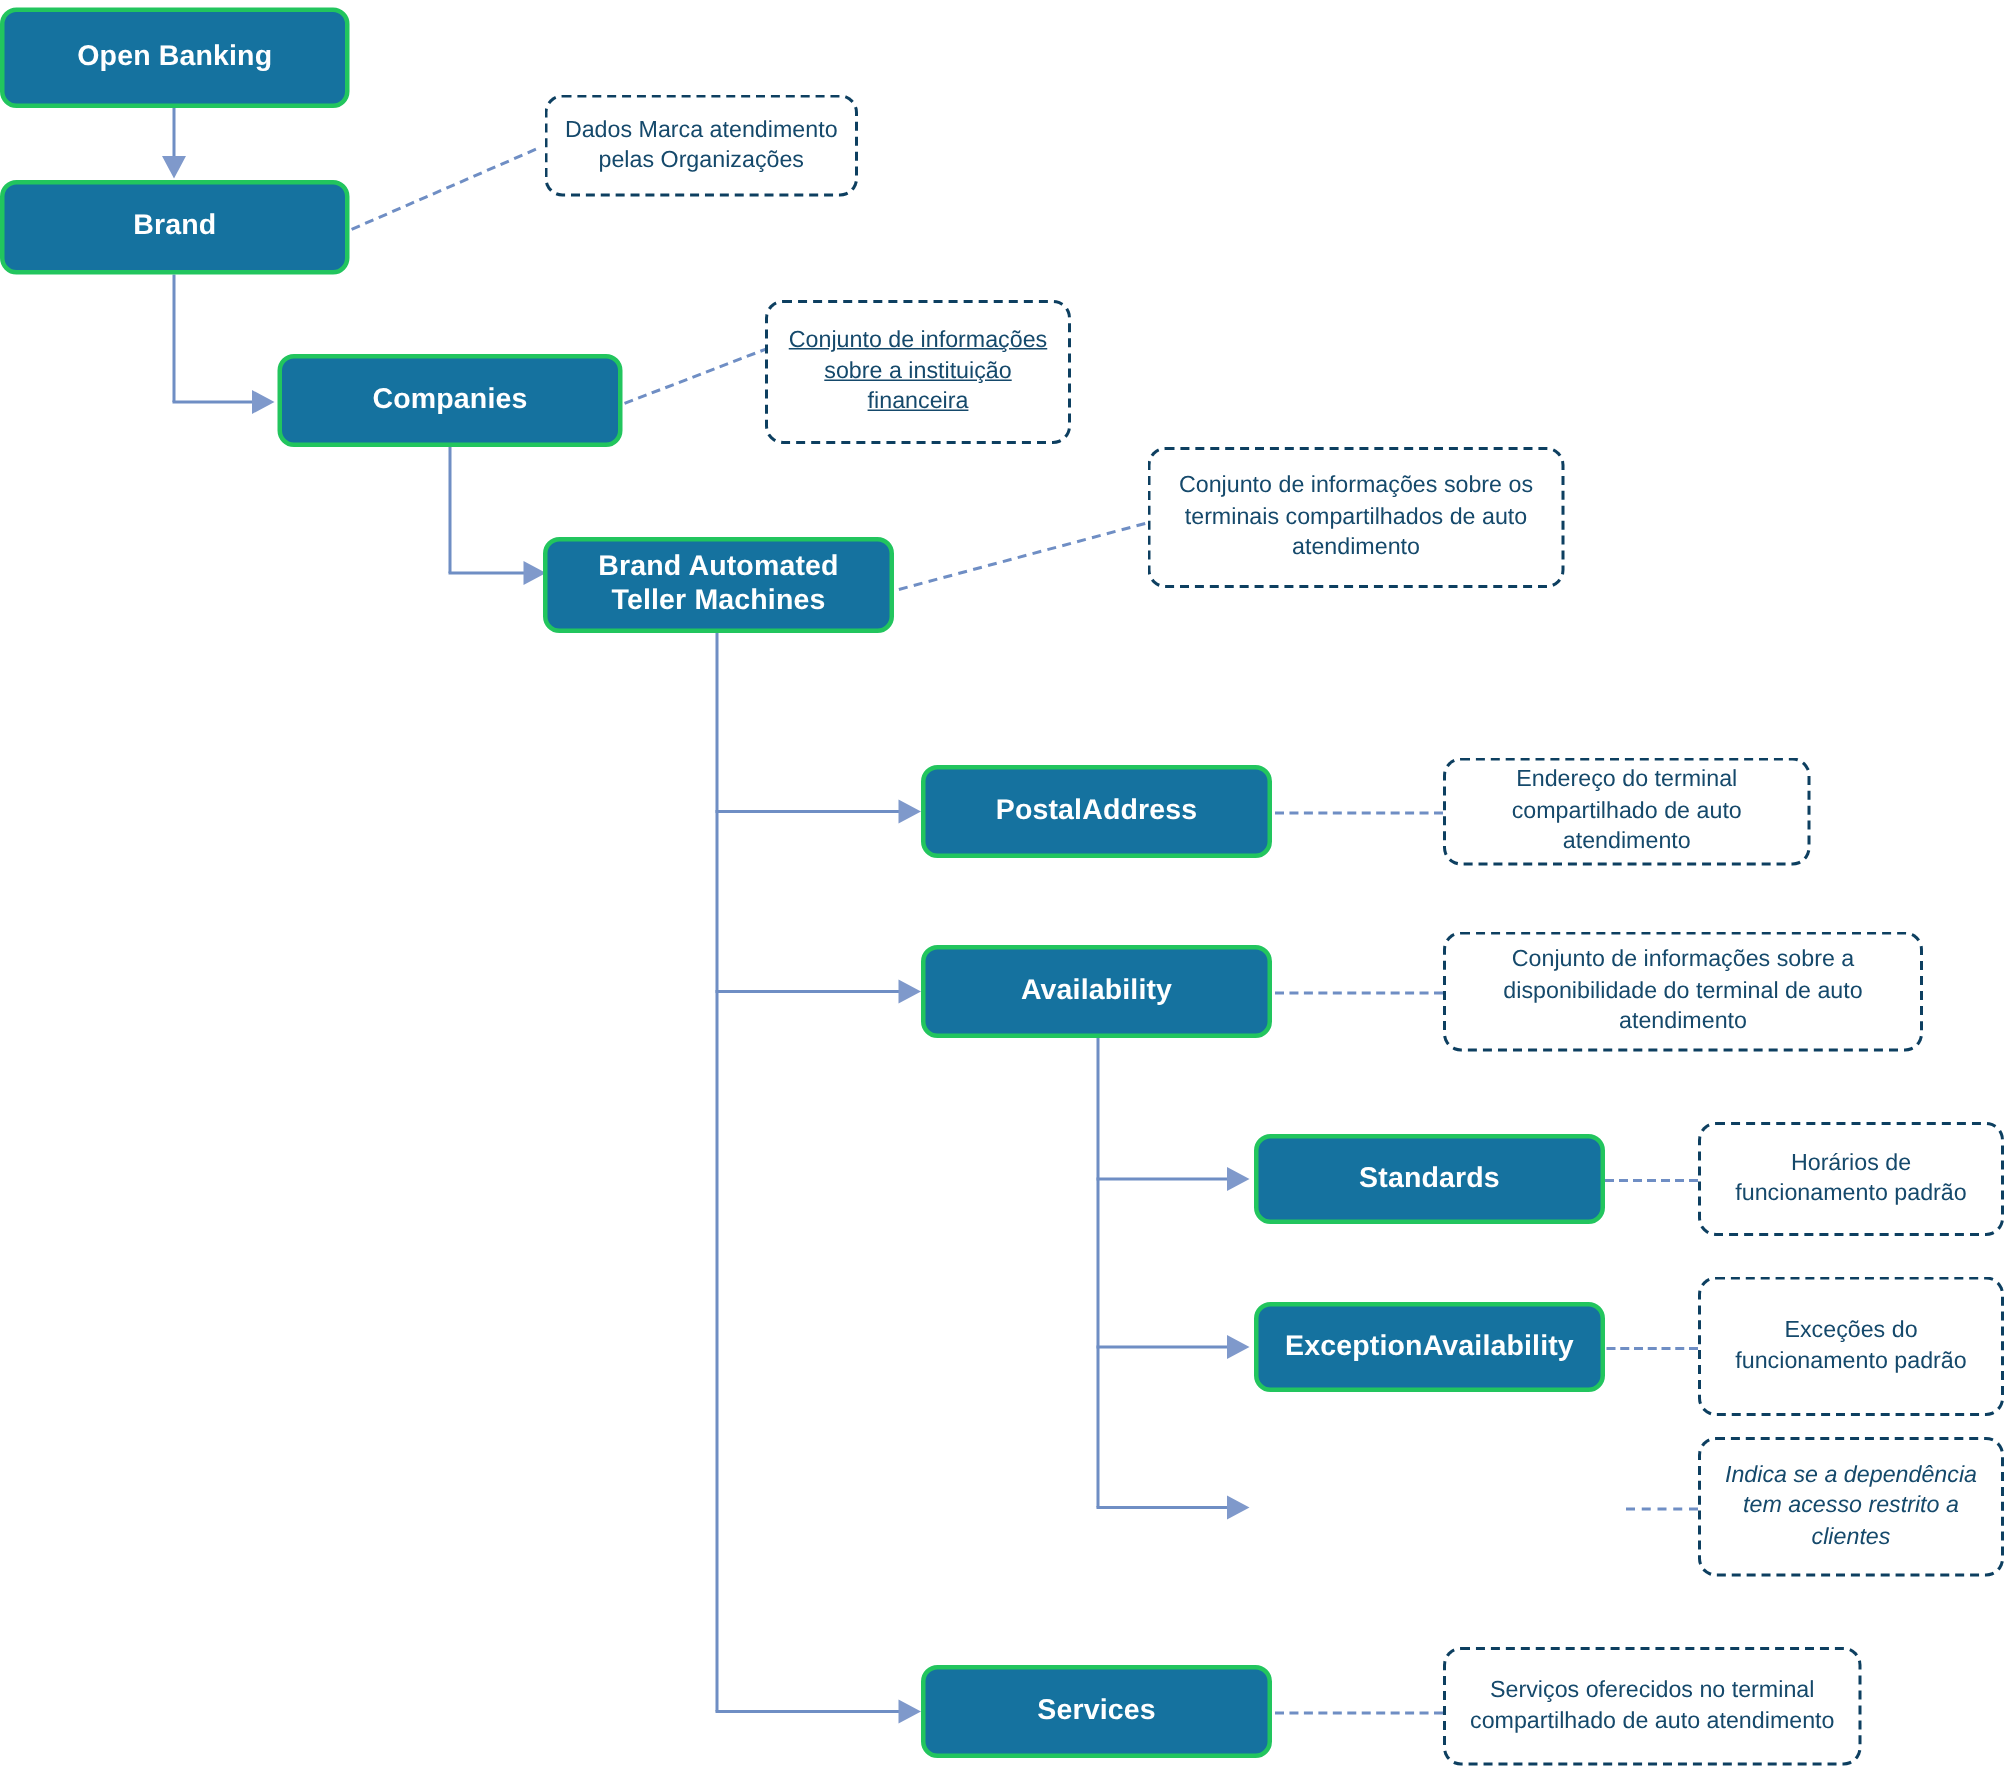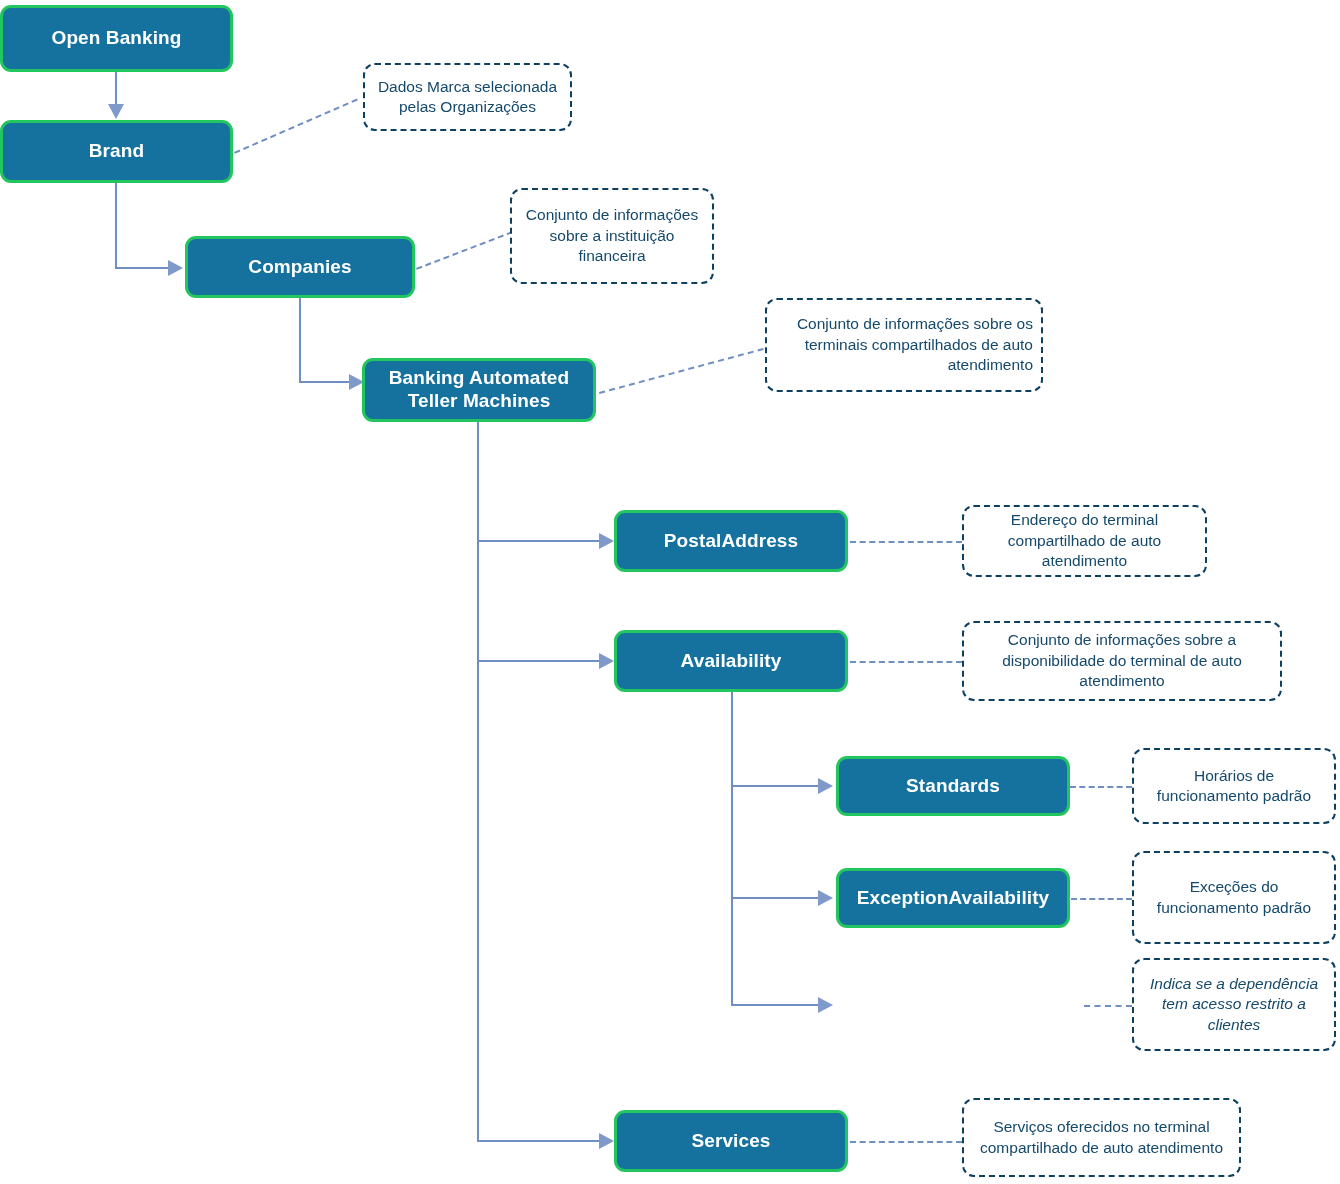--- a/index.html
+++ b/index.html
@@ -150,21 +150,21 @@
 
   <div class="node" style="left:0px; top:120px; width:233px; height:63px;">
     <span>Brand</span>
   </div>
 
   <div class="node" style="left:185px; top:236px; width:230px; height:62px;">
     <span>Companies</span>
   </div>
 
   <div class="node" style="left:362px; top:358px; width:234px; height:64px; flex-direction:column;">
-    <span>Banking Automated</span>
+    <span>Brand Automated</span>
     <span>Teller Machines</span>
   </div>
 
   <div class="node" style="left:614px; top:510px; width:234px; height:62px;">
     <span>PostalAddress</span>
   </div>
 
   <div class="node" style="left:614px; top:630px; width:234px; height:62px;">
     <span>Availability</span>
   </div>
@@ -176,28 +176,28 @@
   <div class="node small-pad" style="left:836px; top:868px; width:234px; height:60px;">
     <span>ExceptionAvailability</span>
   </div>
 
 
   <div class="node" style="left:614px; top:1110px; width:234px; height:62px;">
     <span>Services</span>
   </div>
 
   <div class="note" style="left:363px; top:63px; width:209px; height:68px;">
-    <span>Dados Marca selecionada pelas Organizações</span>
-  </div>
-
-  <div class="note" style="left:510px; top:188px; width:204px; height:96px;">
+    <span>Dados Marca atendimento pelas Organizações</span>
+  </div>
+
+  <div class="note" style="left:510px; top:200px; width:204px; height:96px;text-decoration:underline;">
     <span>Conjunto de informações sobre a instituição financeira</span>
   </div>
 
-  <div class="note" style="left:765px; top:298px; width:278px; height:94px;text-align:right;">
+  <div class="note" style="left:765px; top:298px; width:278px; height:94px;">
     <span>Conjunto de informações sobre os terminais compartilhados de auto atendimento</span>
   </div>
 
   <div class="note" style="left:962px; top:505px; width:245px; height:72px;align-items:center;">
     <span>Endereço do terminal compartilhado de auto atendimento</span>
   </div>
 
   <div class="note" style="left:962px; top:621px; width:320px; height:80px;">
     <span>Conjunto de informações sobre a disponibilidade do terminal de auto atendimento</span>
   </div>

